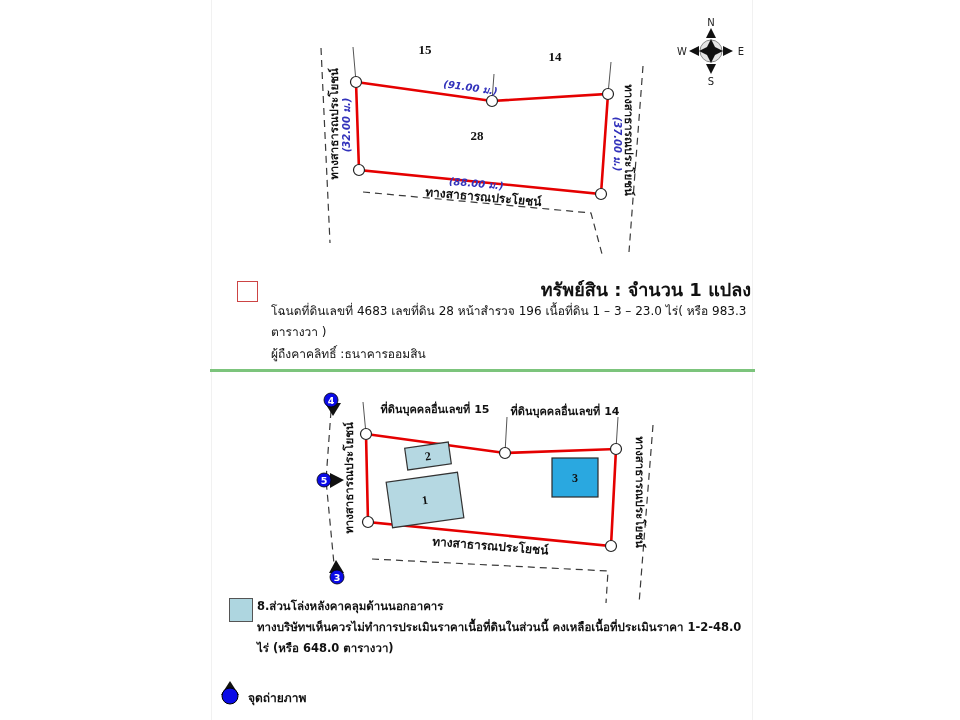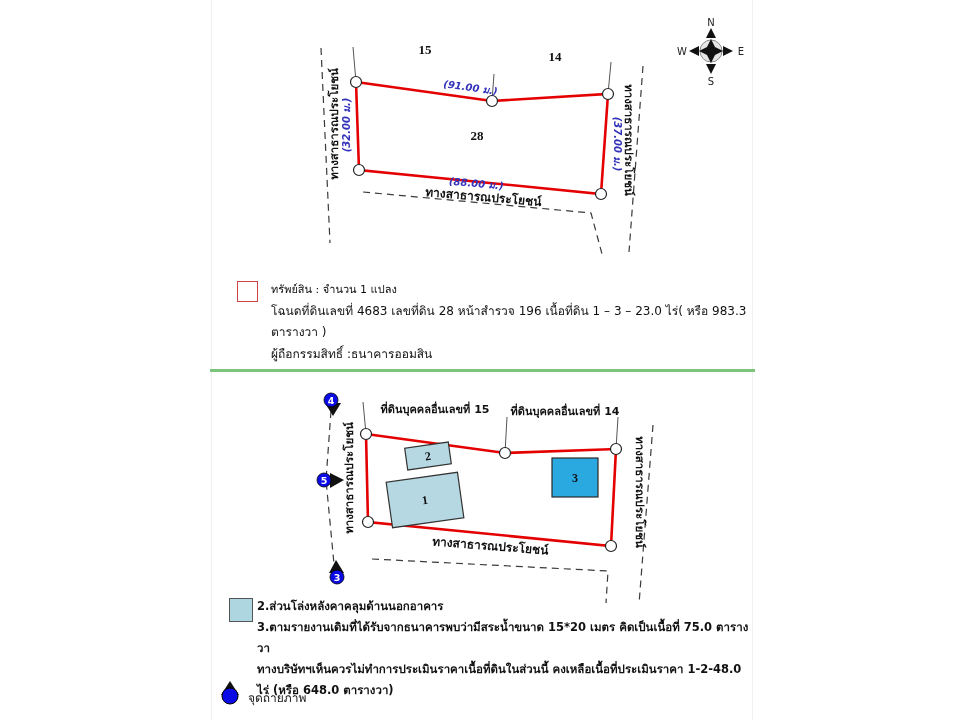--- a/index.html
+++ b/index.html
@@ -23,27 +23,27 @@
   .dash { stroke:#3a3a3a; stroke-width:1.2; fill:none; stroke-dasharray:7 5; }
   .bldg-light { fill:#b5d8e2; stroke:#333; stroke-width:1.2; }
   .bldg-bright { fill:#2aa8e0; stroke:#2a2a2a; stroke-width:1.2; }
   .marker-circle { fill:#0b0be6; stroke:#000; stroke-width:0.8; }
   .marker-tri { fill:#111; }
 
   .textblock { position:absolute; color:#111; }
   .prop-square { position:absolute; left:237px; top:281px; width:19px; height:19px;
                  border:1.6px solid #cc4444; background:#fff; }
   .prop-text { left:271px; top:279px; width:480px; font-size:12px; line-height:21.5px; }
-  .prop-title { font-weight:normal; font-size:11px; }
+  .prop-title { font-weight:bold; font-size:18px;text-align:right; }
   .divider { position:absolute; left:210px; top:369px; width:545px; height:3px; background:#7cc47c; }
 
   .legend-square { position:absolute; left:229px; top:598px; width:22px; height:22px;
                    background:#aed6e0; border:1.2px solid #555; }
   .legend-text { left:257px; top:596px; width:500px; font-size:11.5px; font-weight:bold; line-height:21px; }
-  .photo-label { left:248px; top:688px; font-size:12px; font-weight:normal; }
+  .photo-label { left:248px; top:688px; font-size:12px; font-weight:bold; }
 </style>
 </head>
 <body>
 
 <div class="canvas">
   <div class="page-edge" style="left:211px"></div>
   <div class="page-edge" style="left:752px"></div>
 
   <svg width="960" height="720" viewBox="0 0 960 720">
 
@@ -156,25 +156,24 @@
     <g>
       <polygon class="marker-tri" points="221,695 239,695 230,681"></polygon>
       <circle cx="230" cy="696" r="8" fill="#0b0be6" stroke="#000" stroke-width="1"></circle>
     </g>
   </svg>
 
   <div class="prop-square"></div>
   <div class="textblock prop-text">
     <div class="prop-title">ทรัพย์สิน : จำนวน 1 แปลง</div>
     <div>โฉนดที่ดินเลขที่ 4683 เลขที่ดิน 28 หน้าสำรวจ 196  เนื้อที่ดิน 1 – 3 – 23.0 ไร่( หรือ 983.3 ตารางวา )</div>
-    <div>ผู้ถือกรรมสิทธิ์ :ธนาคารออมสิน</div>
+    <div>ผู้ถืงคาคลิทธิ์ :ธนาคารออมสิน</div>
   </div>
 
   <div class="divider"></div>
 
   <div class="legend-square"></div>
   <div class="textblock legend-text">
-    <div>2.ส่วนโล่งหลังคาคลุมด้านนอกอาคาร</div>
-    <div>3.ตามรายงานเดิมที่ได้รับจากธนาคารพบว่ามีสระน้ำขนาด 15*20 เมตร คิดเป็นเนื้อที่ 75.0 ตารางวา</div>
+    <div>8.ส่วนโล่งหลังคาคลุมด้านนอกอาคาร</div>
     <div>ทางบริษัทฯเห็นควรไม่ทำการประเมินราคาเนื้อที่ดินในส่วนนี้ คงเหลือเนื้อที่ประเมินราคา 1-2-48.0 ไร่ (หรือ 648.0 ตารางวา)</div>
   </div>
   <div class="textblock photo-label">จุดถ่ายภาพ</div>
 </div>
 
 </body></html>

